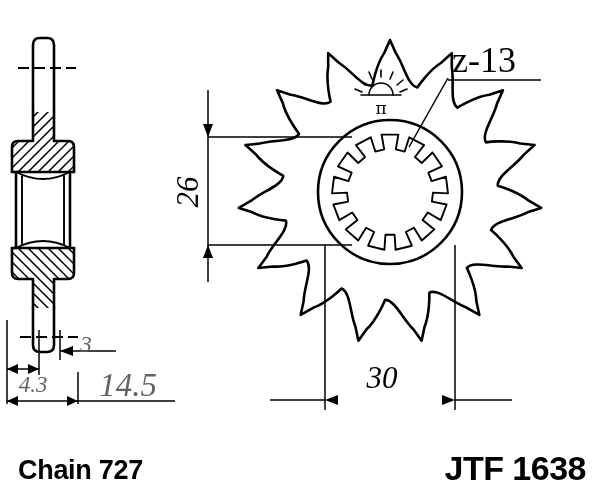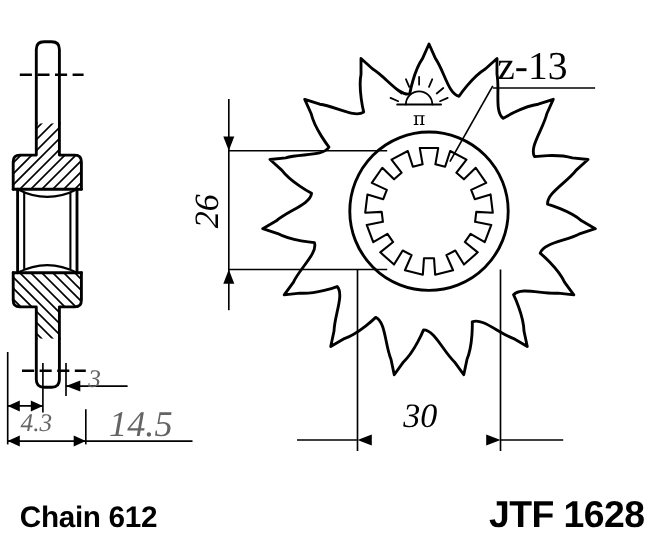--- a/index.html
+++ b/index.html
@@ -243,16 +243,16 @@
         <line class="symbol-line" x1="365" y1="85" x2="359" y2="80"></line>
         <line class="symbol-line" x1="397" y1="85" x2="403" y2="80"></line>
         <line class="symbol-line" x1="362" y1="92" x2="355" y2="89"></line>
         <line class="symbol-line" x1="400" y1="92" x2="407" y2="89"></line>
       </g>
       <text class="pi-glyph" x="381" y="114" font-size="17" text-anchor="middle">π</text>
     </g>
 
   </svg>
 
-  <div class="footer-text" id="footer-chain">Chain 612</div>
-  <div class="footer-text" id="footer-part">JTF 1628</div>
+  <div class="footer-text" id="footer-chain">Chain 727</div>
+  <div class="footer-text" id="footer-part">JTF 1638</div>
 
 </div>
 
 </body></html>

